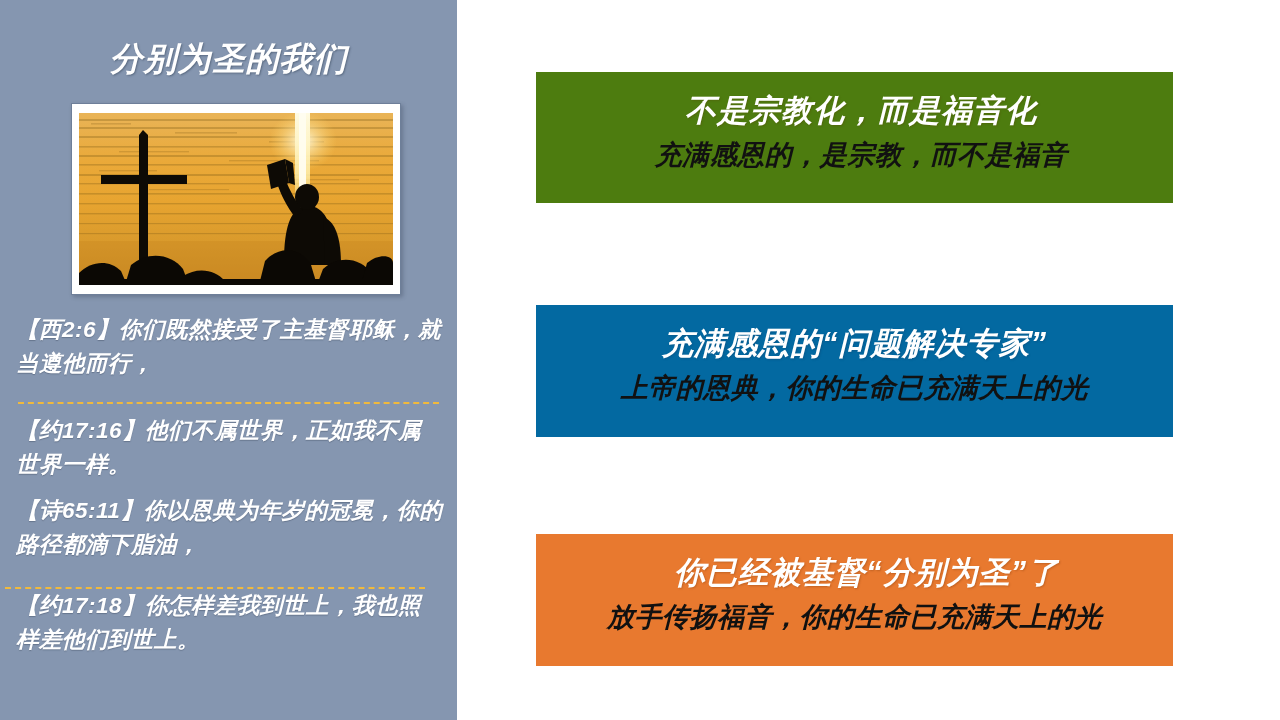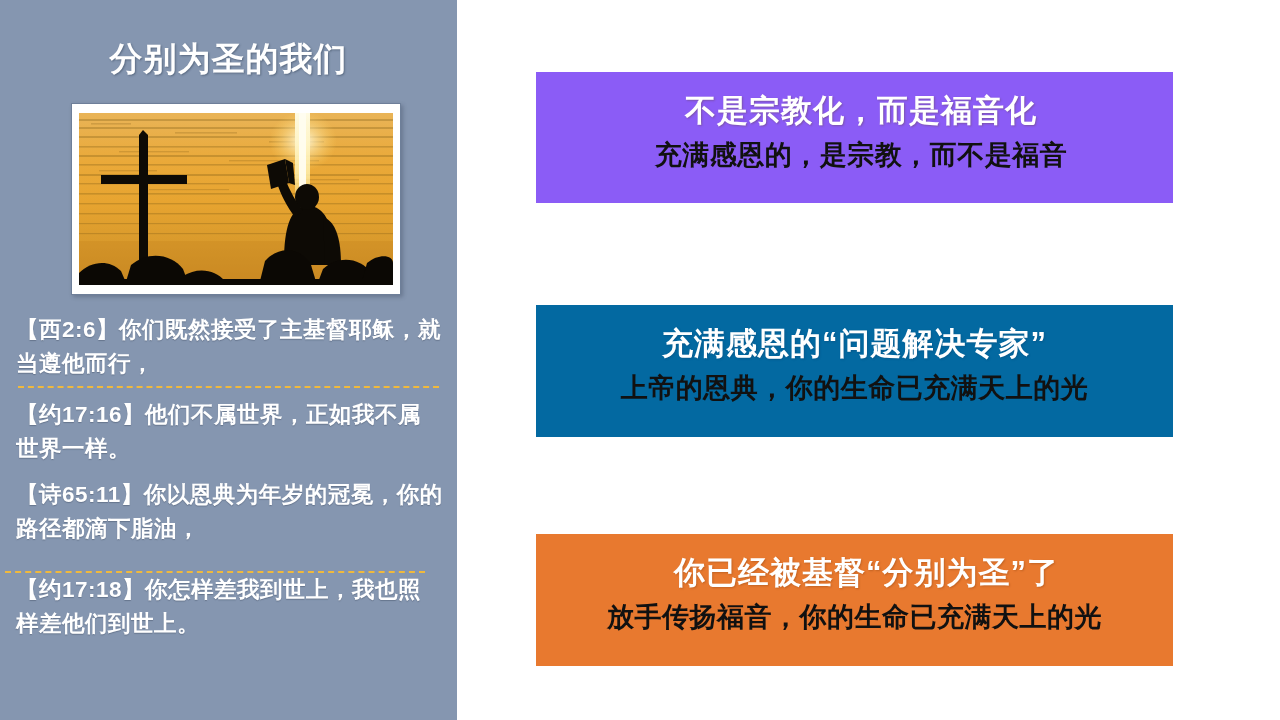--- a/index.html
+++ b/index.html
@@ -11,20 +11,21 @@
     width: 1280px;
     height: 720px;
     overflow: hidden;
     font-family: "Liberation Sans", "DejaVu Sans", sans-serif;
   }
   .slide {
     position: relative;
     width: 1140px;
     height: 720px;
     background: #ffffff;
+    font-style: italic;
   }
 
   
   .sidebar {
     position: absolute;
     left: 0;
     top: 0;
     width: 457px;
     height: 720px;
     background: #8596b0;
@@ -76,42 +77,42 @@
   .verse {
     color: #ffffff;
     font-size: 22.5px;
     font-weight: bold;
     line-height: 34px;
     padding: 0 14px 0 16px;
     box-sizing: border-box;
     letter-spacing: .5px;
     text-shadow: 0px 1px 1px rgba(45,58,78,.35);
   }
-  .verse.v1 { margin-bottom: 5px; }
+  .verse.v1 { margin-bottom: 21px; }
   .verse.v2 { margin-top: 10px; margin-bottom: 12px; }
   .verse.v3 { margin-top: 4px; margin-bottom: 25px; }
   .verse.v4 { }
 
   .divider {
     height: 0;
     border-top: 2px dashed #f0b93c;
     margin: 0 18px 0 18px;
   }
   .divider.d2 { margin: 0 32px 0 5px; }
 
   
   .box {
     position: absolute;
     left: 536px;
     width: 637px;
     box-sizing: border-box;
     text-align: center;
     padding-top: 16px;
   }
-  .box-yellow { top: 72px;  height: 131px; background: #8b5cf6; padding-left: 13px; }
+  .box-yellow { top: 72px;  height: 131px; background: #4d7c0f; padding-left: 13px; }
   .box-blue   { top: 305px; height: 132px; background: #0369a1; }
   .box-orange { top: 534px; height: 132px; background: #e8792f; }
 
   .box-head {
     color: #ffffff;
     font-size: 31px;
     font-weight: bold;
     line-height: 46px;
     letter-spacing: 1px;
     text-shadow: 1px 1px 2px rgba(90,60,0,.30);

